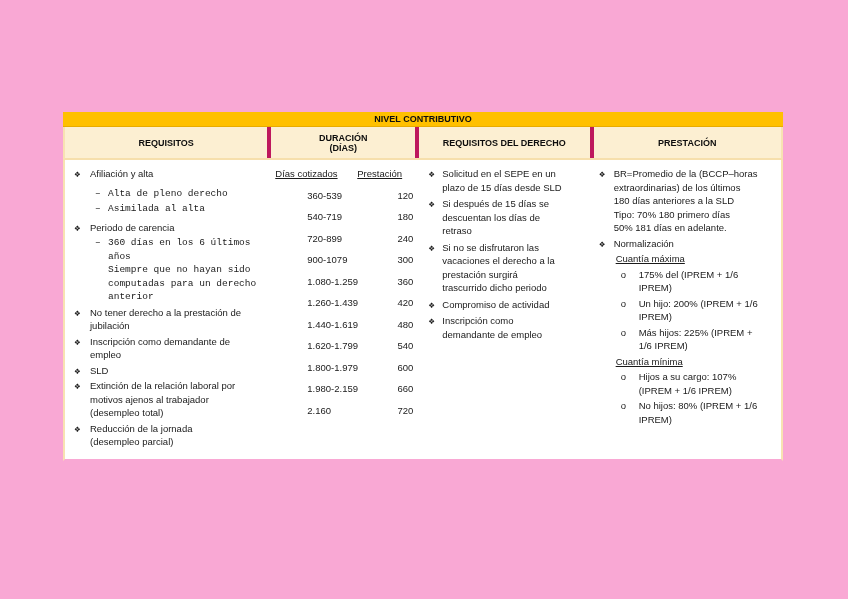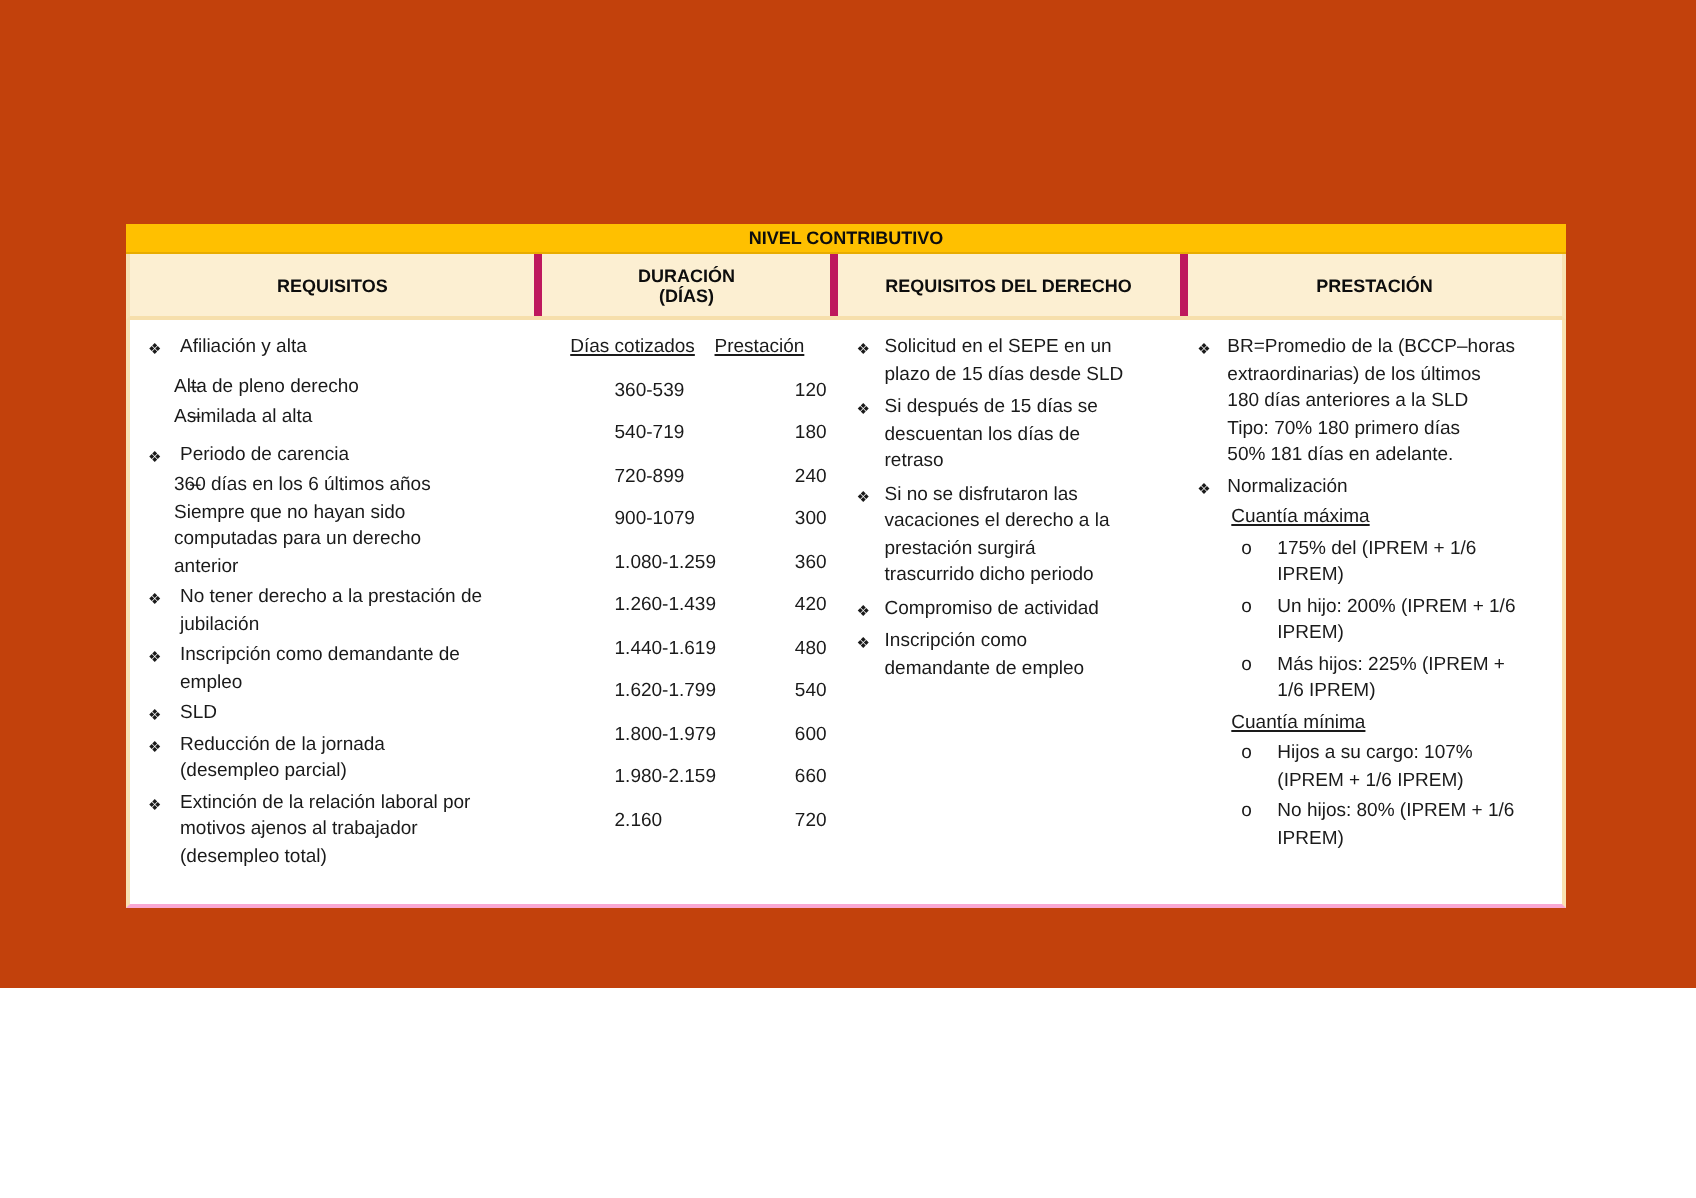--- a/index.html
+++ b/index.html
@@ -3,21 +3,21 @@
 <meta charset="utf-8">
 <style>
   * { box-sizing: border-box; margin: 0; padding: 0; }
   html, body {
     width: 848px; height: 599px;
     background: #ffffff;
     font-family: "Liberation Sans", "DejaVu Sans", sans-serif;
     color: #1a1a1a;
     overflow: hidden;
   }
-  .page { position: relative; width: 848px; height: 494px; background: #c2410c; }
+  .page { position: relative; width: 848px; height: 599px; background: #f9a8d4; }
 
   .ctable {
     position: absolute; left: 63px; top: 112px; width: 720px;
   }
   .title-band {
     height: 15px; line-height: 15px;
     background: #FFC000;
     border-bottom: 1px solid #e8ac00;
     text-align: center;
     font-weight: bold; font-size: 9px; color: #0d0d0d;
@@ -49,36 +49,36 @@
   .bcell { padding: 7px 6px 8px 0; font-size: 9.5px; line-height: 13.5px; }
 
   .w1 { width: 207px; }
   .w2 { width: 148px; }
   .w3 { width: 175px; }
   .w4 { width: 188px; }
 
   .li1, .li2, .lio, .uhead { white-space: pre-line; position: relative; margin-bottom: 2px; }
   .li1 { padding-left: 25px; }
   .li1::before { content: "\2756"; position: absolute; left: 9px; top: 1px; font-size: 7.5px; }
-  .li2 { padding-left: 22px; }
+  .li2 { padding-left: 43px; font-family: Liberation Mono, monospace; }
   .li2::before { content: "\2013"; position: absolute; left: 30px; top: 0; }
   .gap-top { margin-top: 6px; }
   .gap-bot { margin-bottom: 5px; }
 
   .c3 .li1 { padding-left: 23px; margin-bottom: 3px; }
   .c3 .li1::before { left: 9px; }
 
   .c4 .li1 { padding-left: 20px; }
   .c4 .li1::before { left: 5px; }
   .lio { padding-left: 45px; }
   .lio::before { content: "o"; position: absolute; left: 27px; top: 0; }
   .uhead { padding-left: 22px; text-decoration: underline; }
 
   
-  .dur-head { display: flex; margin-bottom: 8px; text-align: center; }
+  .dur-head { display: flex; margin-bottom: 8px; }
   .dur-head .dh1 { width: 86px; padding-left: 4px; text-decoration: underline; }
   .dur-head .dh2 { text-decoration: underline; }
   .dur-row { display: flex; margin-bottom: 8px; }
   .dur-row .dr-range { width: 96px; padding-left: 4px; margin-left: 32px; }
 </style>
 </head>
 <body>
 
 <div class="page">
   <div class="ctable">
@@ -110,25 +110,25 @@
         <div class="li1">Periodo de carencia</div>
         <div class="li2">360 días en los 6 últimos años
 Siempre que no hayan sido
 computadas para un derecho
 anterior</div>
         <div class="li1">No tener derecho a la prestación de
 jubilación</div>
         <div class="li1">Inscripción como demandante de
 empleo</div>
         <div class="li1">SLD</div>
-        <div class="li1">Reducción de la jornada
-(desempleo parcial)</div>
         <div class="li1">Extinción de la relación laboral por
 motivos ajenos al trabajador
 (desempleo total)</div>
+        <div class="li1">Reducción de la jornada
+(desempleo parcial)</div>
       </div>
 
       <div class="bcell w2 c2">
         <div class="dur-head">
           <span class="dh1">Días cotizados</span>
           <span class="dh2">Prestación</span>
         </div>
         <div class="dur-row">
           <span class="dr-range">360-539</span>
           <span class="dr-days">120</span>

